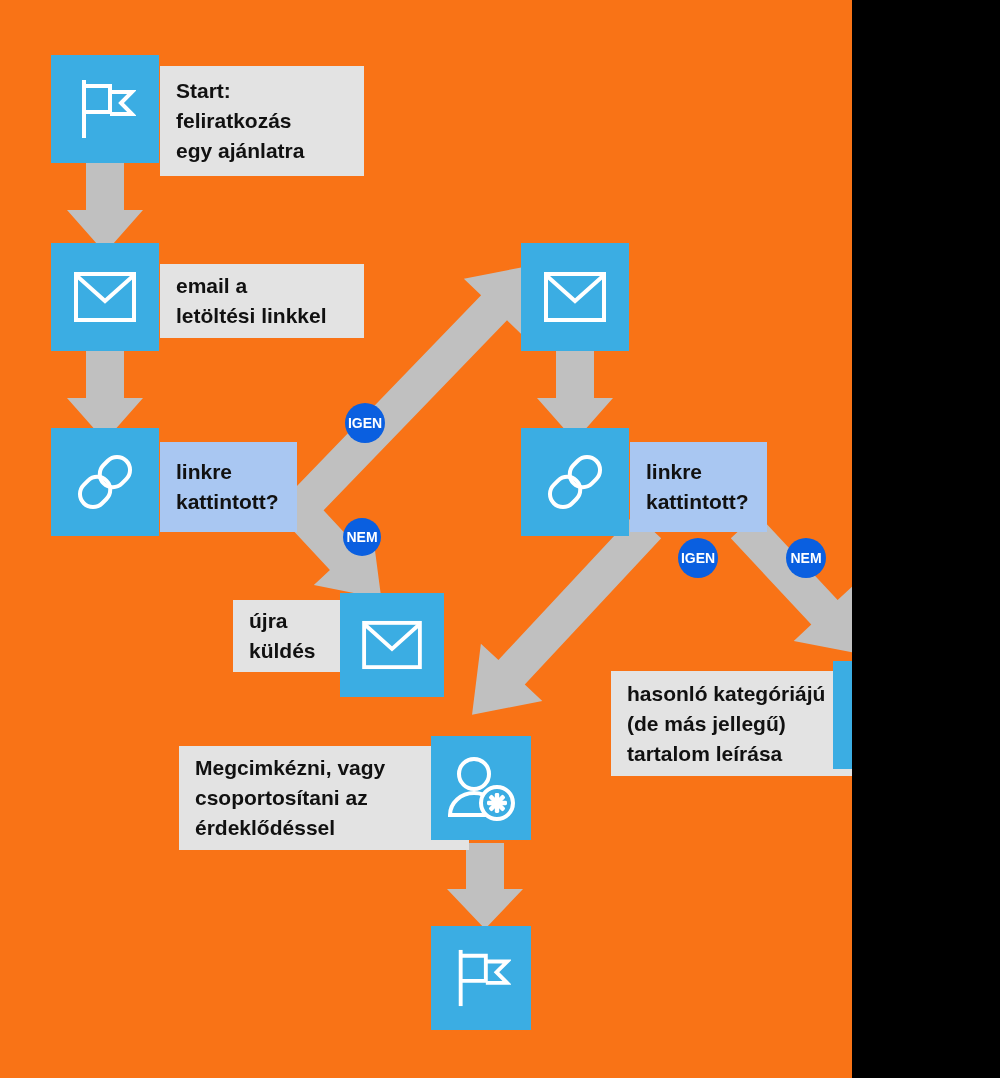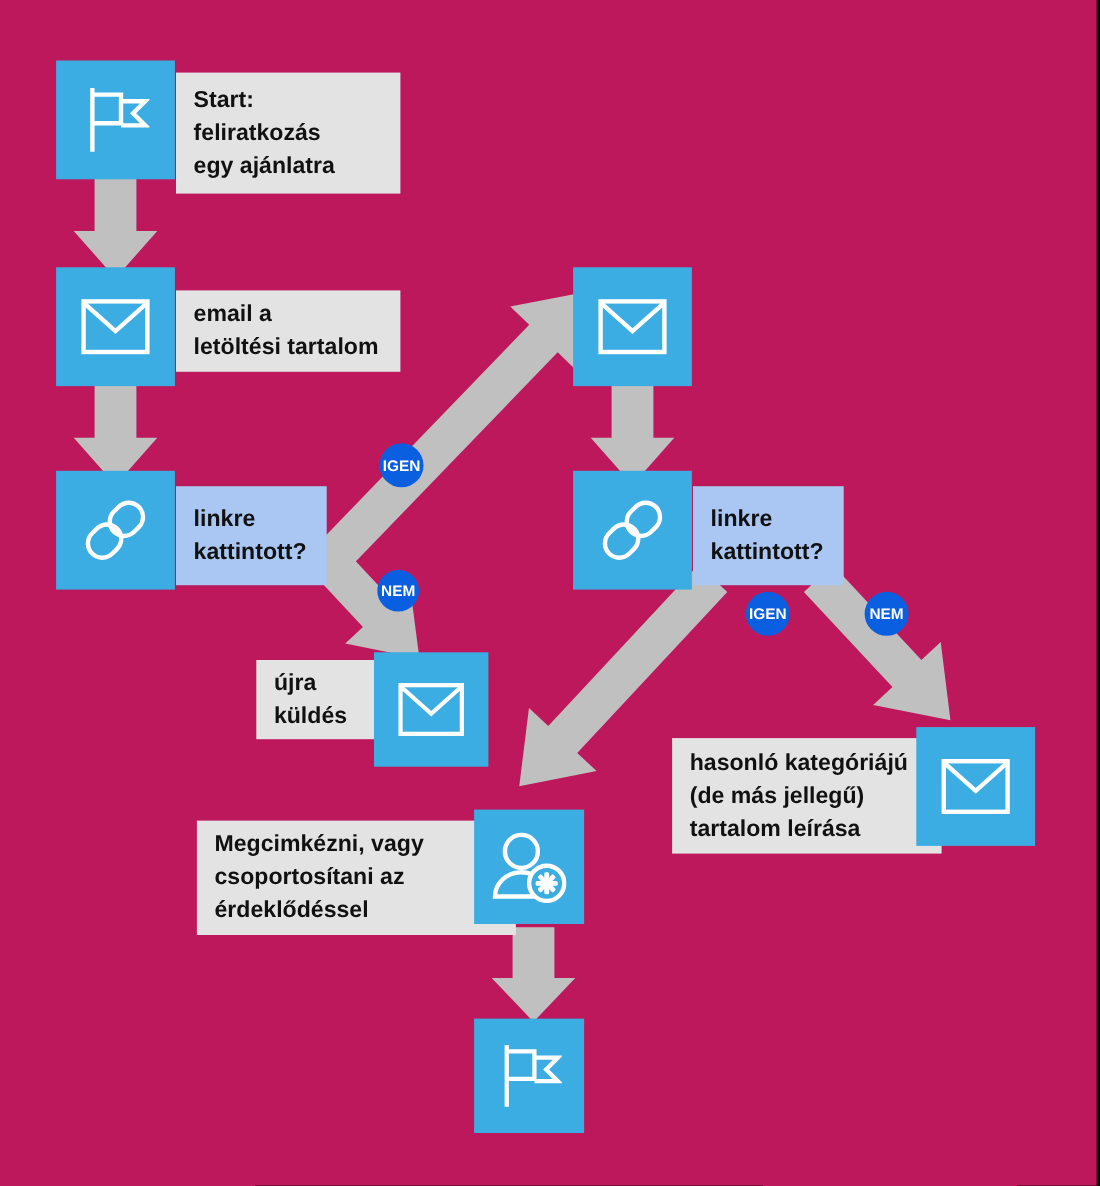--- a/index.html
+++ b/index.html
@@ -2,23 +2,23 @@
 <html><head>
 <meta charset="utf-8">
 <style>
   html, body {
     margin: 0;
     padding: 0;
     background: #000000;
   }
   #canvas {
     position: relative;
-    width: 997px;
+    width: 852px;
     height: 1078px;
-    background: #be185d;
+    background: #f97316;
     overflow: hidden;
     font-family: "Liberation Sans", sans-serif;
   }
   .node-icon {
     position: absolute;
     background: #3BADE3;
     display: flex;
     align-items: center;
     justify-content: center;
   }
@@ -101,21 +101,21 @@
     <g transform="translate(4,6) rotate(47)">
       <polygon points="0,-18 118,-18 118,-42 176,0 118,42 118,18 0,18" fill="#C0C0C0"></polygon>
     </g>
   </svg>
 
   <div class="label-box pad-left" style="left:160px; top:66px; width:204px; height:110px;">Start:
 feliratkozás
 egy ajánlatra</div>
 
   <div class="label-box pad-left" style="left:160px; top:264px; width:204px; height:74px;">email a
-letöltési tartalom</div>
+letöltési linkkel</div>
 
   <div class="label-box decision pad-left" style="left:160px; top:442px; width:137px; height:90px;">linkre
 kattintott?</div>
 
   <div class="label-box pad-left" style="left:233px; top:600px; width:112px; height:72px;">újra
 küldés</div>
 
 
   <div class="label-box decision pad-left" style="left:630px; top:442px; width:137px; height:90px;">linkre
 kattintott?</div>

